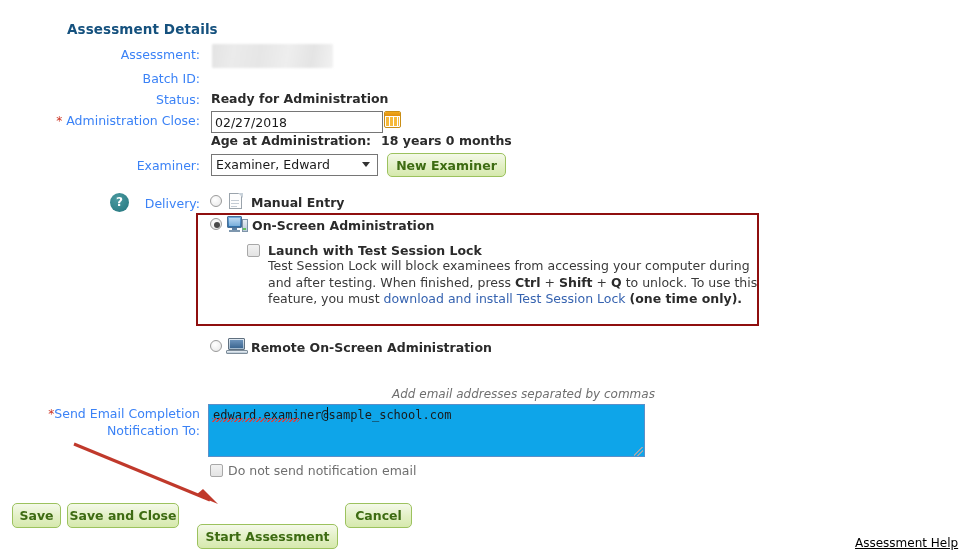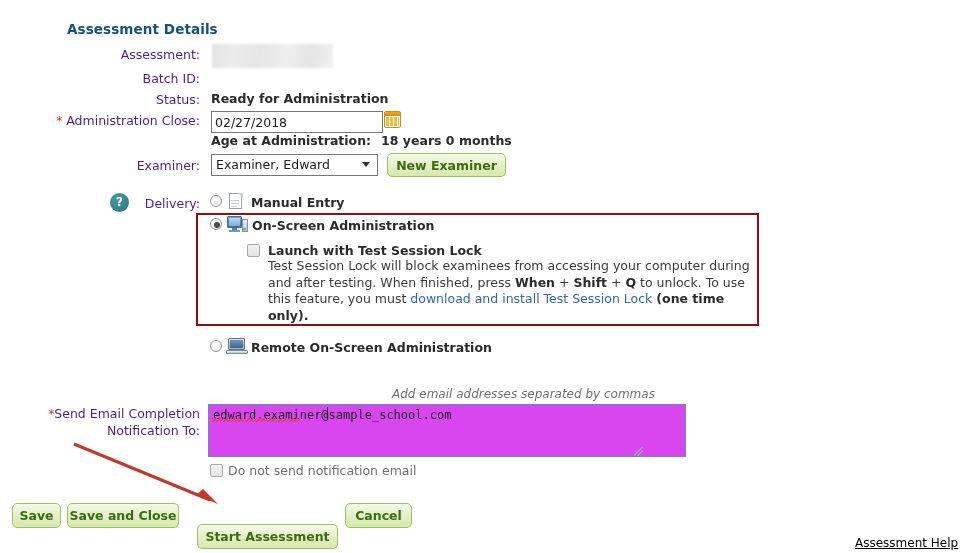--- a/index.html
+++ b/index.html
@@ -13,21 +13,21 @@
     position: relative;
     font-family: "DejaVu Sans", "Liberation Sans", sans-serif;
     font-size: 12.5px;
     color: #333333;
     overflow: hidden;
   }
 
   
   .abs { position: absolute; }
   .label {
-    color: #4c1d95;
+    color: #3b82f6;
     font-size: 12.5px;
     text-align: right;
     white-space: nowrap;
   }
   .value-bold {
     font-weight: bold;
     color: #2b2b2b;
     font-size: 12.5px;
     white-space: nowrap;
   }
@@ -266,23 +266,23 @@
   
   #email-hint {
     left: 392px; top: 387px;
     font-style: italic;
     color: #6f6f6f;
     font-size: 12px;
     white-space: nowrap;
   }
   #email-textarea {
     left: 208px; top: 404px;
-    width: 478px; height: 53px;
+    width: 437px; height: 53px;
     border: 1px solid #5b8fc9;
-    background: #d946ef;
+    background: #0ea5e9;
     font-family: "DejaVu Sans Mono", "Liberation Mono", monospace;
     font-size: 12px;
     color: #1a1a1a;
     padding: 3px 4px;
     box-sizing: border-box;
     resize: none;
     outline: none;
     line-height: 15px;
   }
   #email-resize-grip {
@@ -380,21 +380,21 @@
       <div class="tower-led"></div>
     </div>
 </div>
 <div class="abs opt-label" style="left:252px; top:218px;">On-Screen Administration</div>
 
 <div class="abs" id="lock-highlight-box"></div>
 
 <div class="abs cbox" style="left:247px; top:244px;"></div>
 <div class="abs opt-label" style="left:268px; top:243px;">Launch with Test Session Lock</div>
 
-<div class="abs" id="lock-desc"><span>Test Session Lock will block examinees from accessing your computer during and after testing. When finished, press </span><b>When</b><span> + </span><b>Shift</b><span> + </span><b>Q</b><span> to unlock. To use this feature, you must </span><span id="lock-link">download and install Test Session Lock</span><span> </span><b>(one time only).</b></div>
+<div class="abs" id="lock-desc"><span>Test Session Lock will block examinees from accessing your computer during and after testing. When finished, press </span><b>Ctrl</b><span> + </span><b>Shift</b><span> + </span><b>Q</b><span> to unlock. To use this feature, you must </span><span id="lock-link">download and install Test Session Lock</span><span> </span><b>(one time only).</b></div>
 
 <div class="abs radio-dot" style="left:210px; top:340px;"></div>
 <div class="ico" id="icon-remote">
   <div class="screen">
       <div class="screen-in"></div>
     </div>
   <div class="kb"></div>
 </div>
 <div class="abs opt-label" style="left:251px; top:340px;">Remote On-Screen Administration</div>
 

